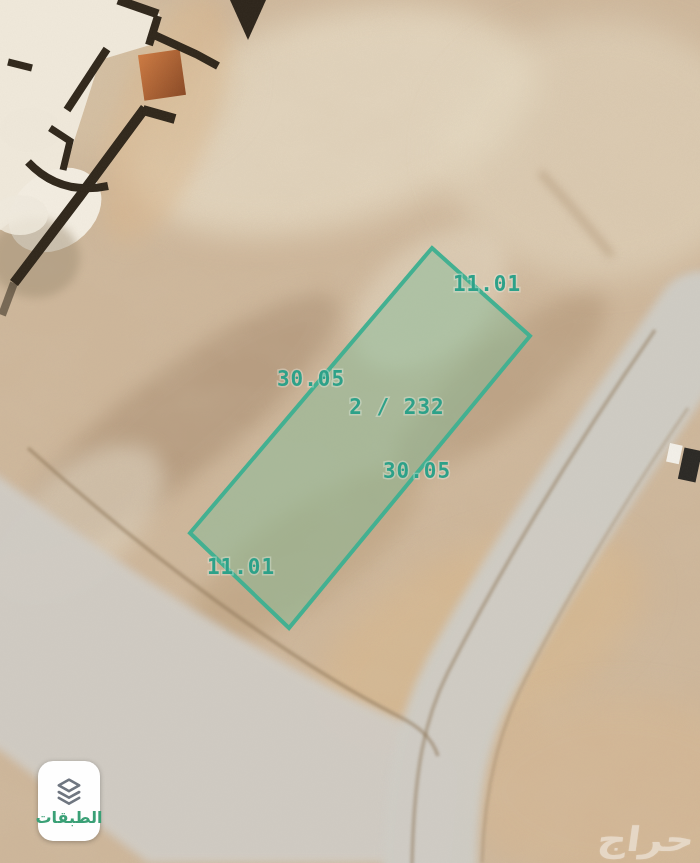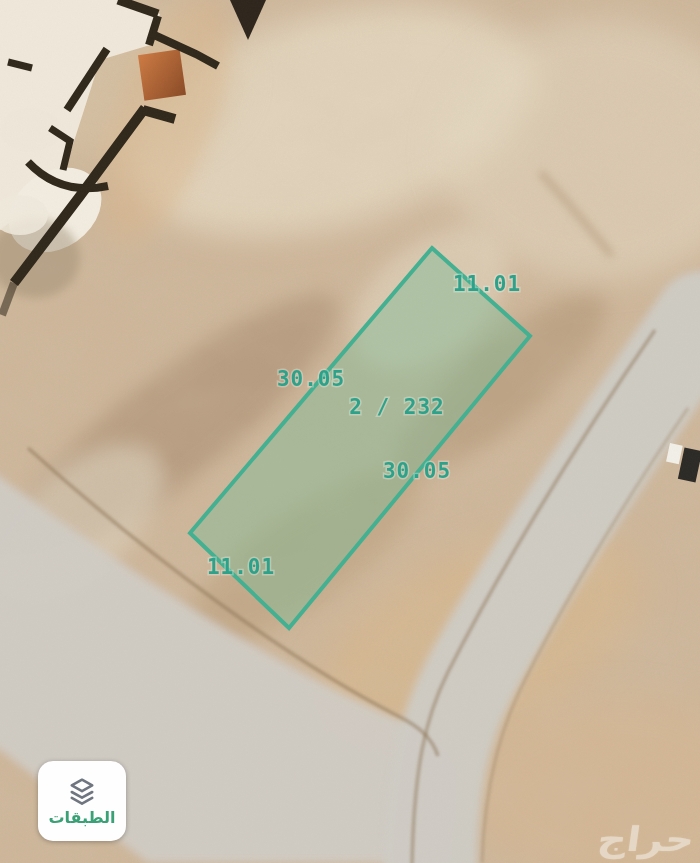--- a/index.html
+++ b/index.html
@@ -18,21 +18,21 @@
     letter-spacing:1px;
     fill:#2da189;
     paint-order:stroke;
     stroke:rgba(235,243,235,0.35);
     stroke-width:3px;
     text-anchor:middle;
   }
 
   
   .layers-btn{
-    position:absolute;left:38px;top:761px;width:88px;height:80px;
+    position:absolute;left:38px;top:761px;width:62px;height:80px;
     background:#fefefe;border:none;border-radius:15px;
     box-shadow:0 1px 5px rgba(0,0,0,0.28);
     display:flex;flex-direction:column;align-items:center;justify-content:center;
     gap:3px;cursor:pointer;padding:0;
   }
   .layers-btn .icon{width:36px;height:30px;display:block;}
   .layers-btn .lbl{
     font-family:"DejaVu Sans",sans-serif;
     font-size:16px;font-weight:700;color:#3aa076;line-height:1;
     direction:rtl;

